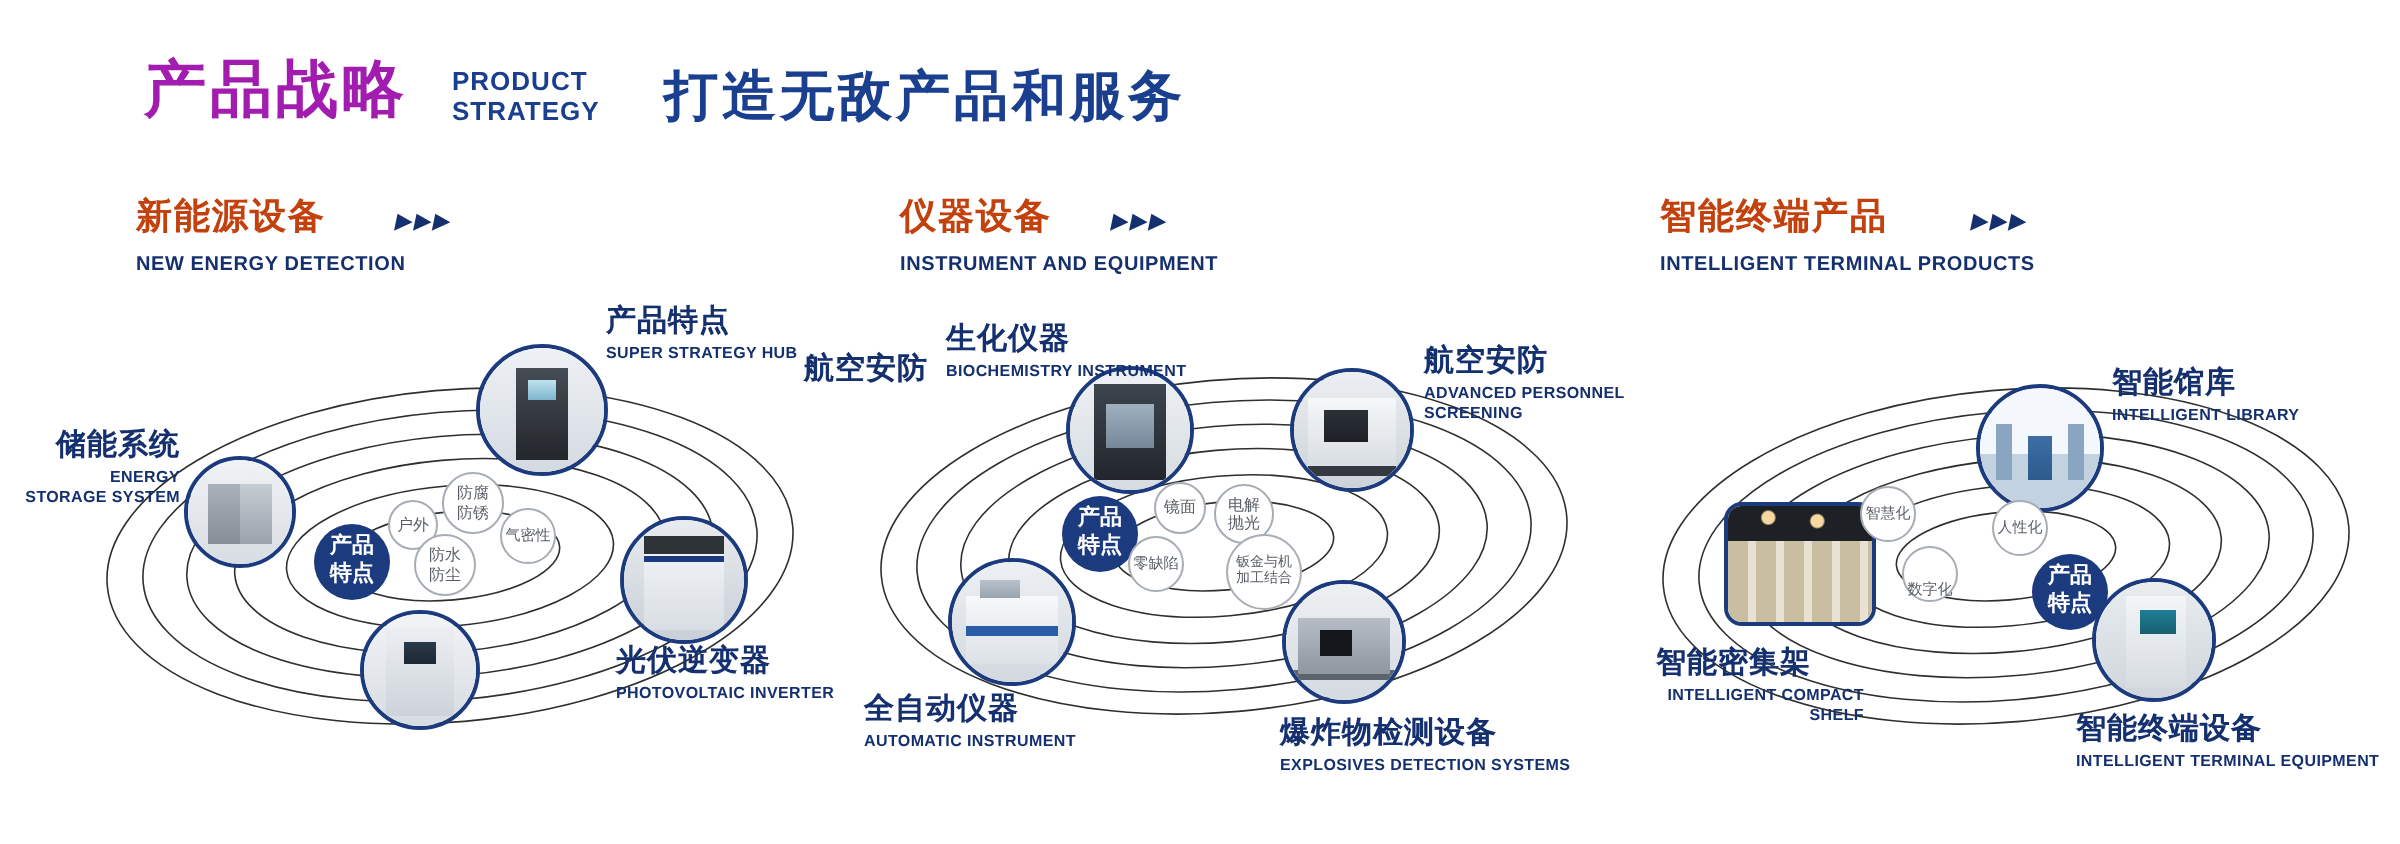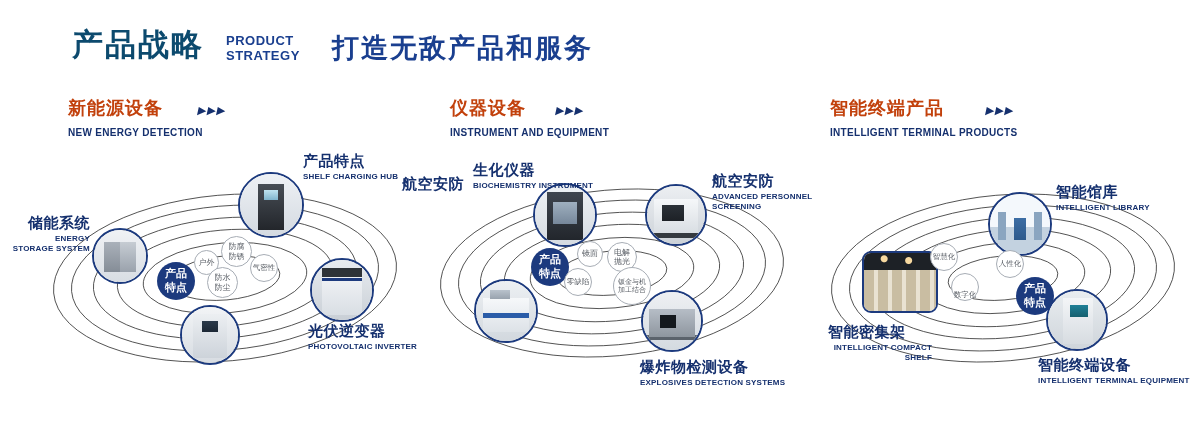--- a/index.html
+++ b/index.html
@@ -1,21 +1,21 @@
 <!DOCTYPE html>
 <html><head>
 <meta charset="utf-8">
 <style>
   * { margin:0; padding:0; box-sizing:border-box; }
   html,body { background:#ffffff; }
   body { font-family:"Liberation Sans", sans-serif; }
   .canvas { position:relative; width:1200px; height:422px; background:#ffffff; overflow:hidden; }
 
   
-  .h-title { position:absolute; left:72px; top:24px; font-size:31px; font-weight:bold; color:#0c4a6e; letter-spacing:2px; }
+  .h-title { position:absolute; left:72px; top:24px; font-size:31px; font-weight:bold; color:#a21caf; letter-spacing:2px; }
   .h-en { position:absolute; left:226px; top:34px; font-size:13px; font-weight:bold; color:#1a3f8f; line-height:1.12; letter-spacing:0.5px; }
   .h-en span { display:block; }
   .h-slogan { position:absolute; left:332px; top:30px; font-size:27px; font-weight:bold; color:#1a3f8f; letter-spacing:2px; }
 
   
   .sec-title { position:absolute; font-size:18px; font-weight:bold; color:#c2410c; letter-spacing:1px; }
   .sec-en { position:absolute; font-size:10px; font-weight:bold; color:#15306e; letter-spacing:0.3px; }
   .arrows { position:absolute; font-size:11px; color:#15306e; letter-spacing:1px; transform:skewX(-12deg); }
 
   .orbits { position:absolute; }
@@ -151,21 +151,21 @@
   </div>
   <div class="pcircle" style="left:310px; top:258px; width:64px; height:64px;">
     <div class="img img-inverter"></div>
   </div>
   <div class="pcircle" style="left:180px; top:305px; width:60px; height:60px;">
     <div class="img img-control"></div>
   </div>
 
   <div class="ilabel" style="left:303px; top:152px;">
     <span class="zh">产品特点</span>
-    <span class="en">SHELF CHARGING HUB</span>
+    <span class="en">SUPER STRATEGY HUB</span>
   </div>
   <div class="ilabel ralign" style="left:12px; top:214px; width:78px;">
     <span class="zh">储能系统</span>
     <span class="en">ENERGY STORAGE SYSTEM</span>
   </div>
   <div class="ilabel" style="left:308px; top:322px;">
     <span class="zh">光伏逆变器</span>
     <span class="en">PHOTOVOLTAIC INVERTER</span>
   </div>
 
@@ -205,20 +205,24 @@
   </div>
 
   <div class="ilabel" style="left:473px; top:161px;">
     <span class="zh">生化仪器</span>
     <span class="en">BIOCHEMISTRY INSTRUMENT</span>
   </div>
   <div class="ilabel" style="left:712px; top:172px; width:110px;">
     <span class="zh">航空安防</span>
     <span class="en">ADVANCED PERSONNEL SCREENING</span>
   </div>
+  <div class="ilabel" style="left:432px; top:346px;">
+    <span class="zh">全自动仪器</span>
+    <span class="en">AUTOMATIC INSTRUMENT</span>
+  </div>
   <div class="ilabel" style="left:640px; top:358px;">
     <span class="zh">爆炸物检测设备</span>
     <span class="en">EXPLOSIVES DETECTION SYSTEMS</span>
   </div>
 
   <div class="badge" style="left:531px; top:248px;">
     <span>产品特点</span>
   </div>
   <div class="bubble one" style="left:577px; top:241px; width:26px; height:26px; font-size:8px;">
     <span>镜面</span>

